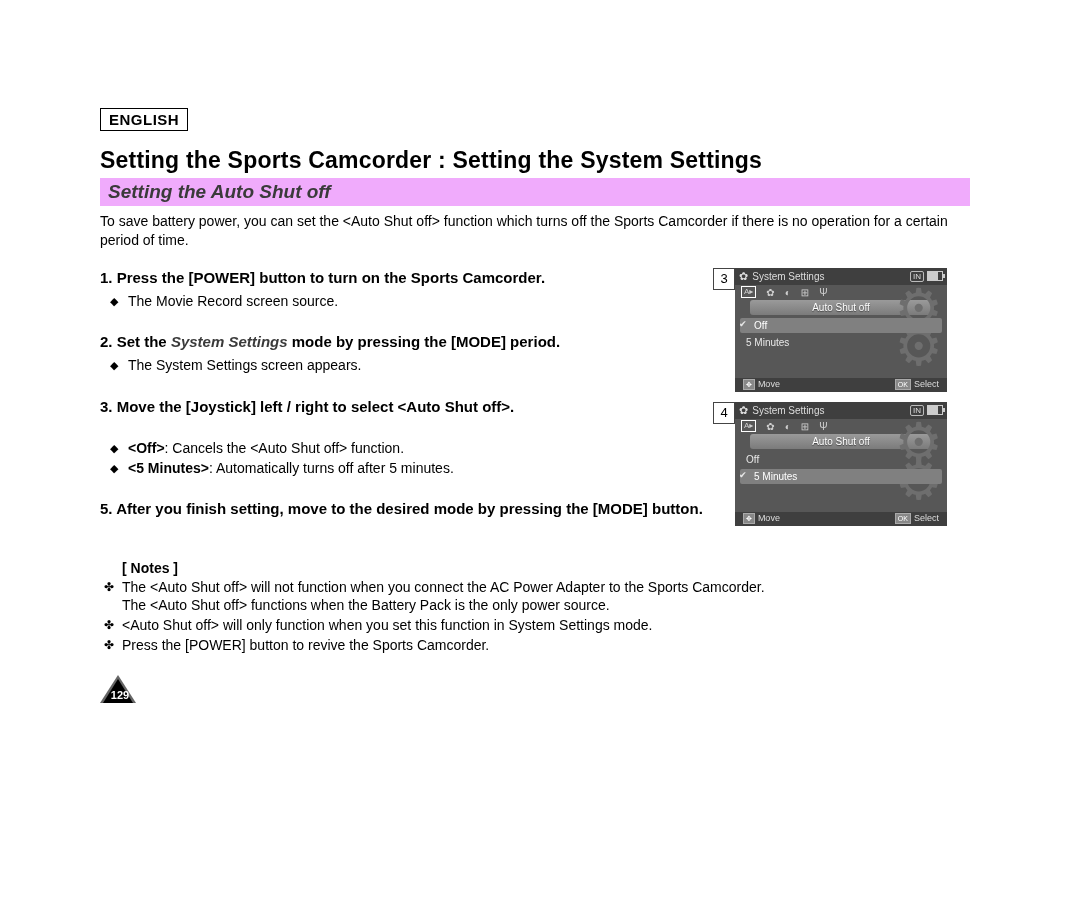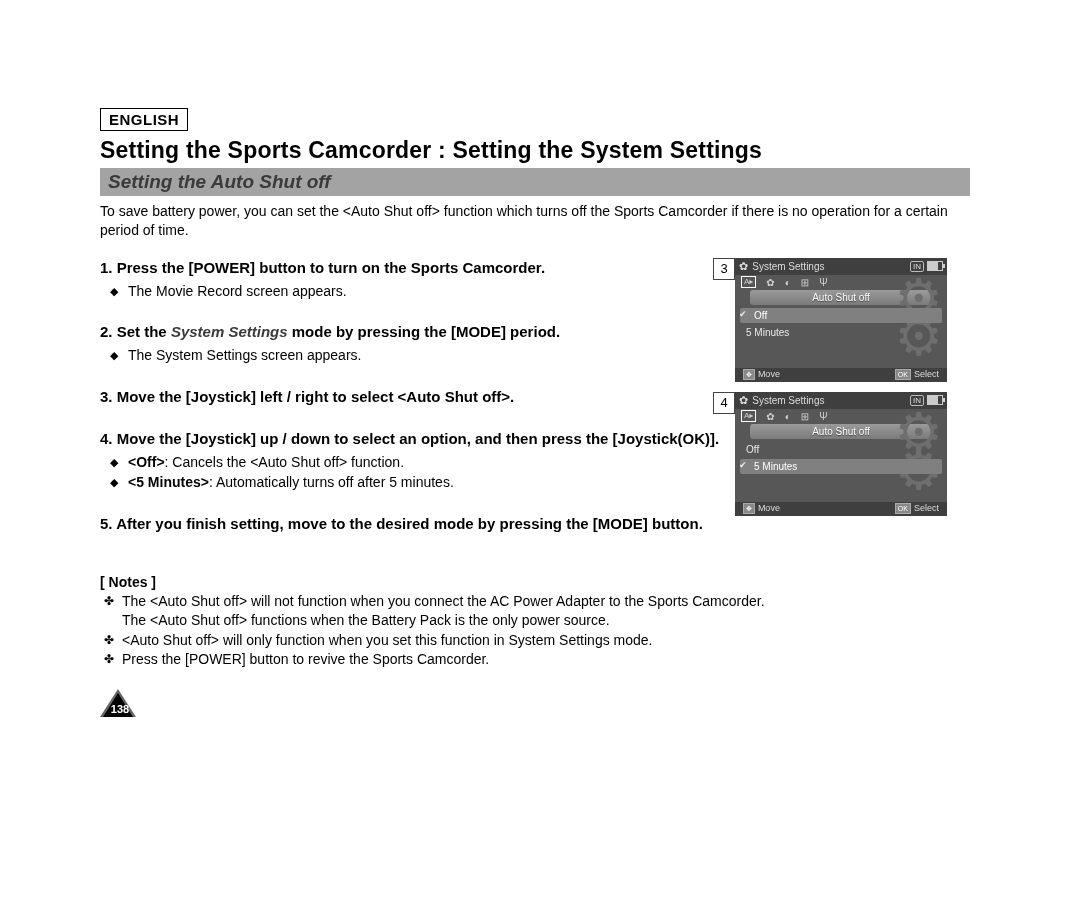--- a/index.html
+++ b/index.html
@@ -18,30 +18,30 @@
     top: 108px;
     width: 870px;
   }
   .lang-tag {
     border: 1.5px solid #000;
     display: inline-block;
     font-weight: bold;
     font-size: 15px;
     padding: 2px 8px;
     letter-spacing: 0.5px;
-    margin-bottom: 4px;
+    margin-bottom: 14px;
   }
   h1.page-title {
     font-size: 23px;
     font-weight: bold;
     margin: 2px 0 4px 0;
     letter-spacing: 0.2px;
   }
   .section-bar {
-    background: #a3a3a3;
+    background: #f0abfc;
     color: #3a3a3a;
     font-style: italic;
     font-weight: bold;
     font-size: 19px;
     padding: 3px 8px;
     margin-bottom: 6px;
   }
   .intro {
     font-size: 14px;
     line-height: 1.35;
@@ -80,20 +80,21 @@
     content: "◆";
     position: absolute;
     left: -18px;
     font-size: 11px;
     top: 2px;
   }
   .notes-head {
     font-weight: bold;
     font-size: 14px;
     margin-top: 40px;
+    margin-left: 22px;
   }
   ul.cross {
     list-style: none;
     padding-left: 22px;
     margin: 2px 0 0 0;
     font-size: 14px;
   }
   ul.cross > li {
     position: relative;
     line-height: 1.35;
@@ -278,37 +279,36 @@
 
   <div class="intro">To save battery power, you can set the &lt;Auto Shut off&gt; function which turns off the Sports Camcorder if there is no operation for a certain period of time.</div>
 
   <div class="content-row">
 
     <div class="steps">
 
       <div class="step">
         <div class="step-head">1. <span>Press the [POWER] button to turn on the Sports Camcorder.</span></div>
         <ul class="diamond">
-          <li>The Movie Record screen appears.</li>
+          <li>The Movie Record screen source.</li>
         </ul>
       </div>
 
       <div class="step">
         <div class="step-head">2. <span>Set the </span><span class="em-link">System Settings</span><span> mode by pressing the [MODE] period.</span></div>
         <ul class="diamond">
           <li>The System Settings screen appears.</li>
         </ul>
       </div>
 
       <div class="step">
         <div class="step-head">3. <span>Move the [Joystick] left / right to select &lt;Auto Shut off&gt;.</span></div>
       </div>
 
       <div class="step">
-        <div class="step-head">4. <span>Move the [Joystick] up / down to select an option, and then press the [Joystick(OK)].</span></div>
         <ul class="diamond">
           <li><b>&lt;Off&gt;</b><span>: Cancels the &lt;Auto Shut off&gt; function.</span></li>
           <li><b>&lt;5 Minutes&gt;</b><span>: Automatically turns off after 5 minutes.</span></li>
         </ul>
       </div>
 
       <div class="step">
         <div class="step-head">5. <span>After you finish setting, move to the desired mode by pressing the [MODE] button.</span></div>
       </div>
 
@@ -391,16 +391,16 @@
       <span>The &lt;Auto Shut off&gt; will not function when you connect the AC Power Adapter to the Sports Camcorder.</span><br>
       <span>The &lt;Auto Shut off&gt; functions when the Battery Pack is the only power source.</span>
     </li>
     <li>&lt;Auto Shut off&gt; will only function when you set this function in System Settings mode.</li>
     <li>Press the [POWER] button to revive the Sports Camcorder.</li>
   </ul>
 
   <div class="page-num">
     <div class="tri1"></div>
     <div class="tri2"></div>
-    <span>138</span>
+    <span>129</span>
   </div>
 
 </div>
 
 </body></html>

